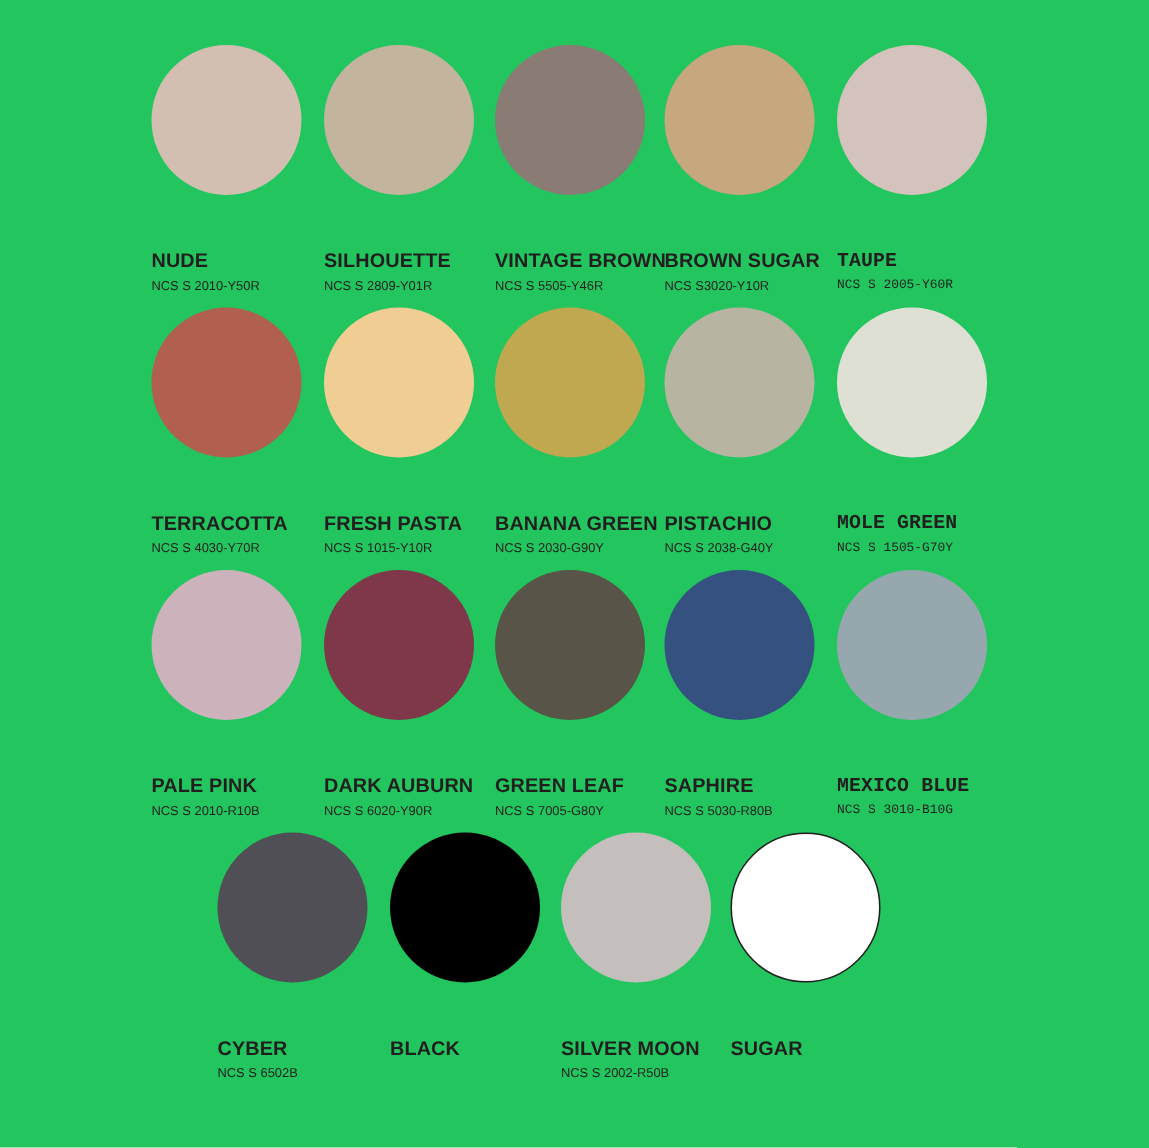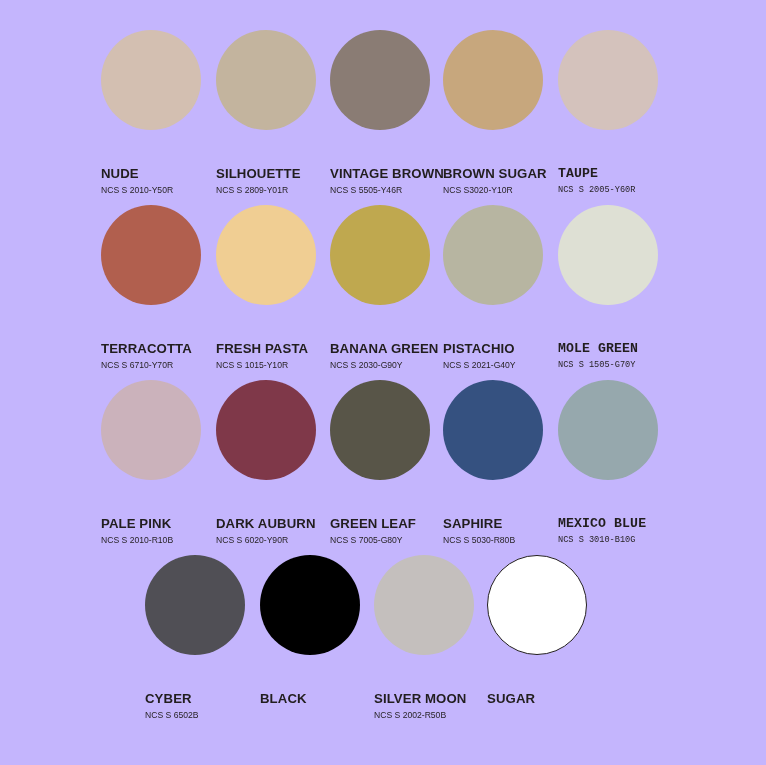--- a/index.html
+++ b/index.html
@@ -12,21 +12,21 @@
     width: 766px;
     height: 765px;
     font-family: "Liberation Sans", sans-serif;
     -webkit-font-smoothing: antialiased;
     overflow: hidden;
   }
   #palette-sheet {
     position: relative;
     width: 766px;
     height: 765px;
-    background: #c4b5fd;
+    background: #22c55e;
   }
   .swatch-row {
     position: absolute;
     left: 0;
     width: 766px;
     height: 175px;
   }
   .swatch-row[data-row="0"] { top: 30px; }
   .swatch-row[data-row="1"] { top: 205px; padding-left: 20px; }
   .swatch-row[data-row="2"] { top: 380px; }
@@ -111,36 +111,36 @@
       <div class="swatch-disc" style="background-color: rgb(212, 194, 188);"></div>
       <div class="swatch-name">TAUPE</div>
       <div class="swatch-code">NCS S 2005-Y60R</div>
     </div>
   </div>
 
   <div class="swatch-row" data-row="1">
     <div class="swatch-cell" data-col="0">
       <div class="swatch-disc" style="background-color: rgb(177, 95, 78);"></div>
       <div class="swatch-name">TERRACOTTA</div>
-      <div class="swatch-code">NCS S 6710-Y70R</div>
+      <div class="swatch-code">NCS S 4030-Y70R</div>
     </div>
     <div class="swatch-cell" data-col="1">
       <div class="swatch-disc" style="background-color: rgb(240, 206, 147);"></div>
       <div class="swatch-name">FRESH PASTA</div>
       <div class="swatch-code">NCS S 1015-Y10R</div>
     </div>
     <div class="swatch-cell" data-col="2">
       <div class="swatch-disc" style="background-color: rgb(191, 168, 79);"></div>
       <div class="swatch-name">BANANA GREEN</div>
       <div class="swatch-code">NCS S 2030-G90Y</div>
     </div>
     <div class="swatch-cell" data-col="3">
       <div class="swatch-disc" style="background-color: rgb(183, 181, 161);"></div>
       <div class="swatch-name">PISTACHIO</div>
-      <div class="swatch-code">NCS S 2021-G40Y</div>
+      <div class="swatch-code">NCS S 2038-G40Y</div>
     </div>
     <div class="swatch-cell" data-col="4">
       <div class="swatch-disc" style="background-color: rgb(222, 224, 212);"></div>
       <div class="swatch-name">MOLE GREEN</div>
       <div class="swatch-code">NCS S 1505-G70Y</div>
     </div>
   </div>
 
   <div class="swatch-row" data-row="2">
     <div class="swatch-cell" data-col="0">

